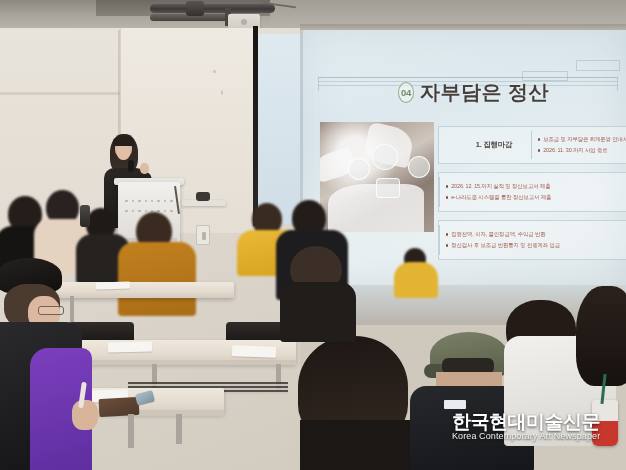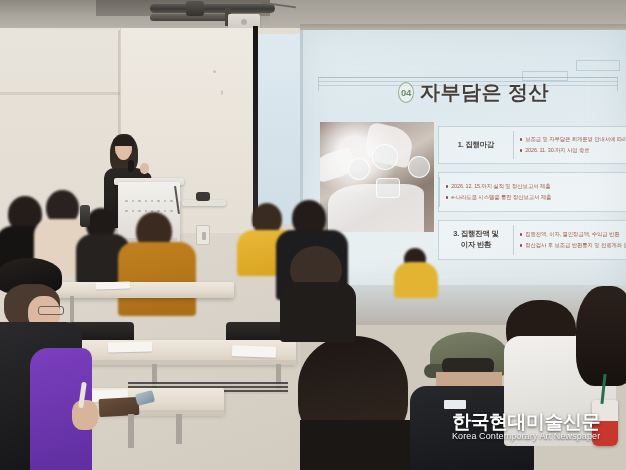--- a/index.html
+++ b/index.html
@@ -165,21 +165,21 @@
     flex:1; padding-left:6px; display:flex; flex-direction:column; gap:4px;
     overflow:hidden;
   }
   .bullet{
     font-size:5.4px; color:#a2564a; white-space:nowrap; letter-spacing:-.1px;
     display:flex; align-items:center; gap:3px;
   }
   .bullet:before{
     content:""; width:2.2px;height:2.2px;border-radius:50%;background:#8d4a40;flex:0 0 2.2px;
   }
-  .row.r1{top:126px;height:38px;}
+  .row.r1{top:126px;height:38px;padding-left:18px;}
   .row.r2{top:172px;height:40px;}
   .row.r3{top:220px;height:40px;}
 
   
   .screen-bottom{
     position:absolute;left:300px;top:285px;width:326px;height:40px;
     background:linear-gradient(180deg,#cfd6d7,#b9b4ac);
   }
 
   
@@ -387,22 +387,20 @@
 
     <div class="row r2" style="left:138px;top:142px;">
       <div class="row-div"></div>
       <div class="row-bullets">
         <div class="bullet">2026. 12. 15.까지 실적 및 정산보고서 제출</div>
         <div class="bullet">e-나라도움 시스템을 통한 정산보고서 제출</div>
       </div>
     </div>
 
     <div class="row r3" style="left:138px;top:190px;">
-      <div class="row-label" style="white-space:pre-line;">3. 집행잔액 및
-이자 반환</div>
       <div class="row-div"></div>
       <div class="row-bullets">
         <div class="bullet">집행잔액, 이자, 불인정금액, 수익금 반환</div>
         <div class="bullet">정산검사 후 보조금 반환통지 및 전용계좌 입금</div>
       </div>
     </div>
   </div>
   <div class="screen-edge-l"></div>
   <div class="screen-bottom"></div>
 

